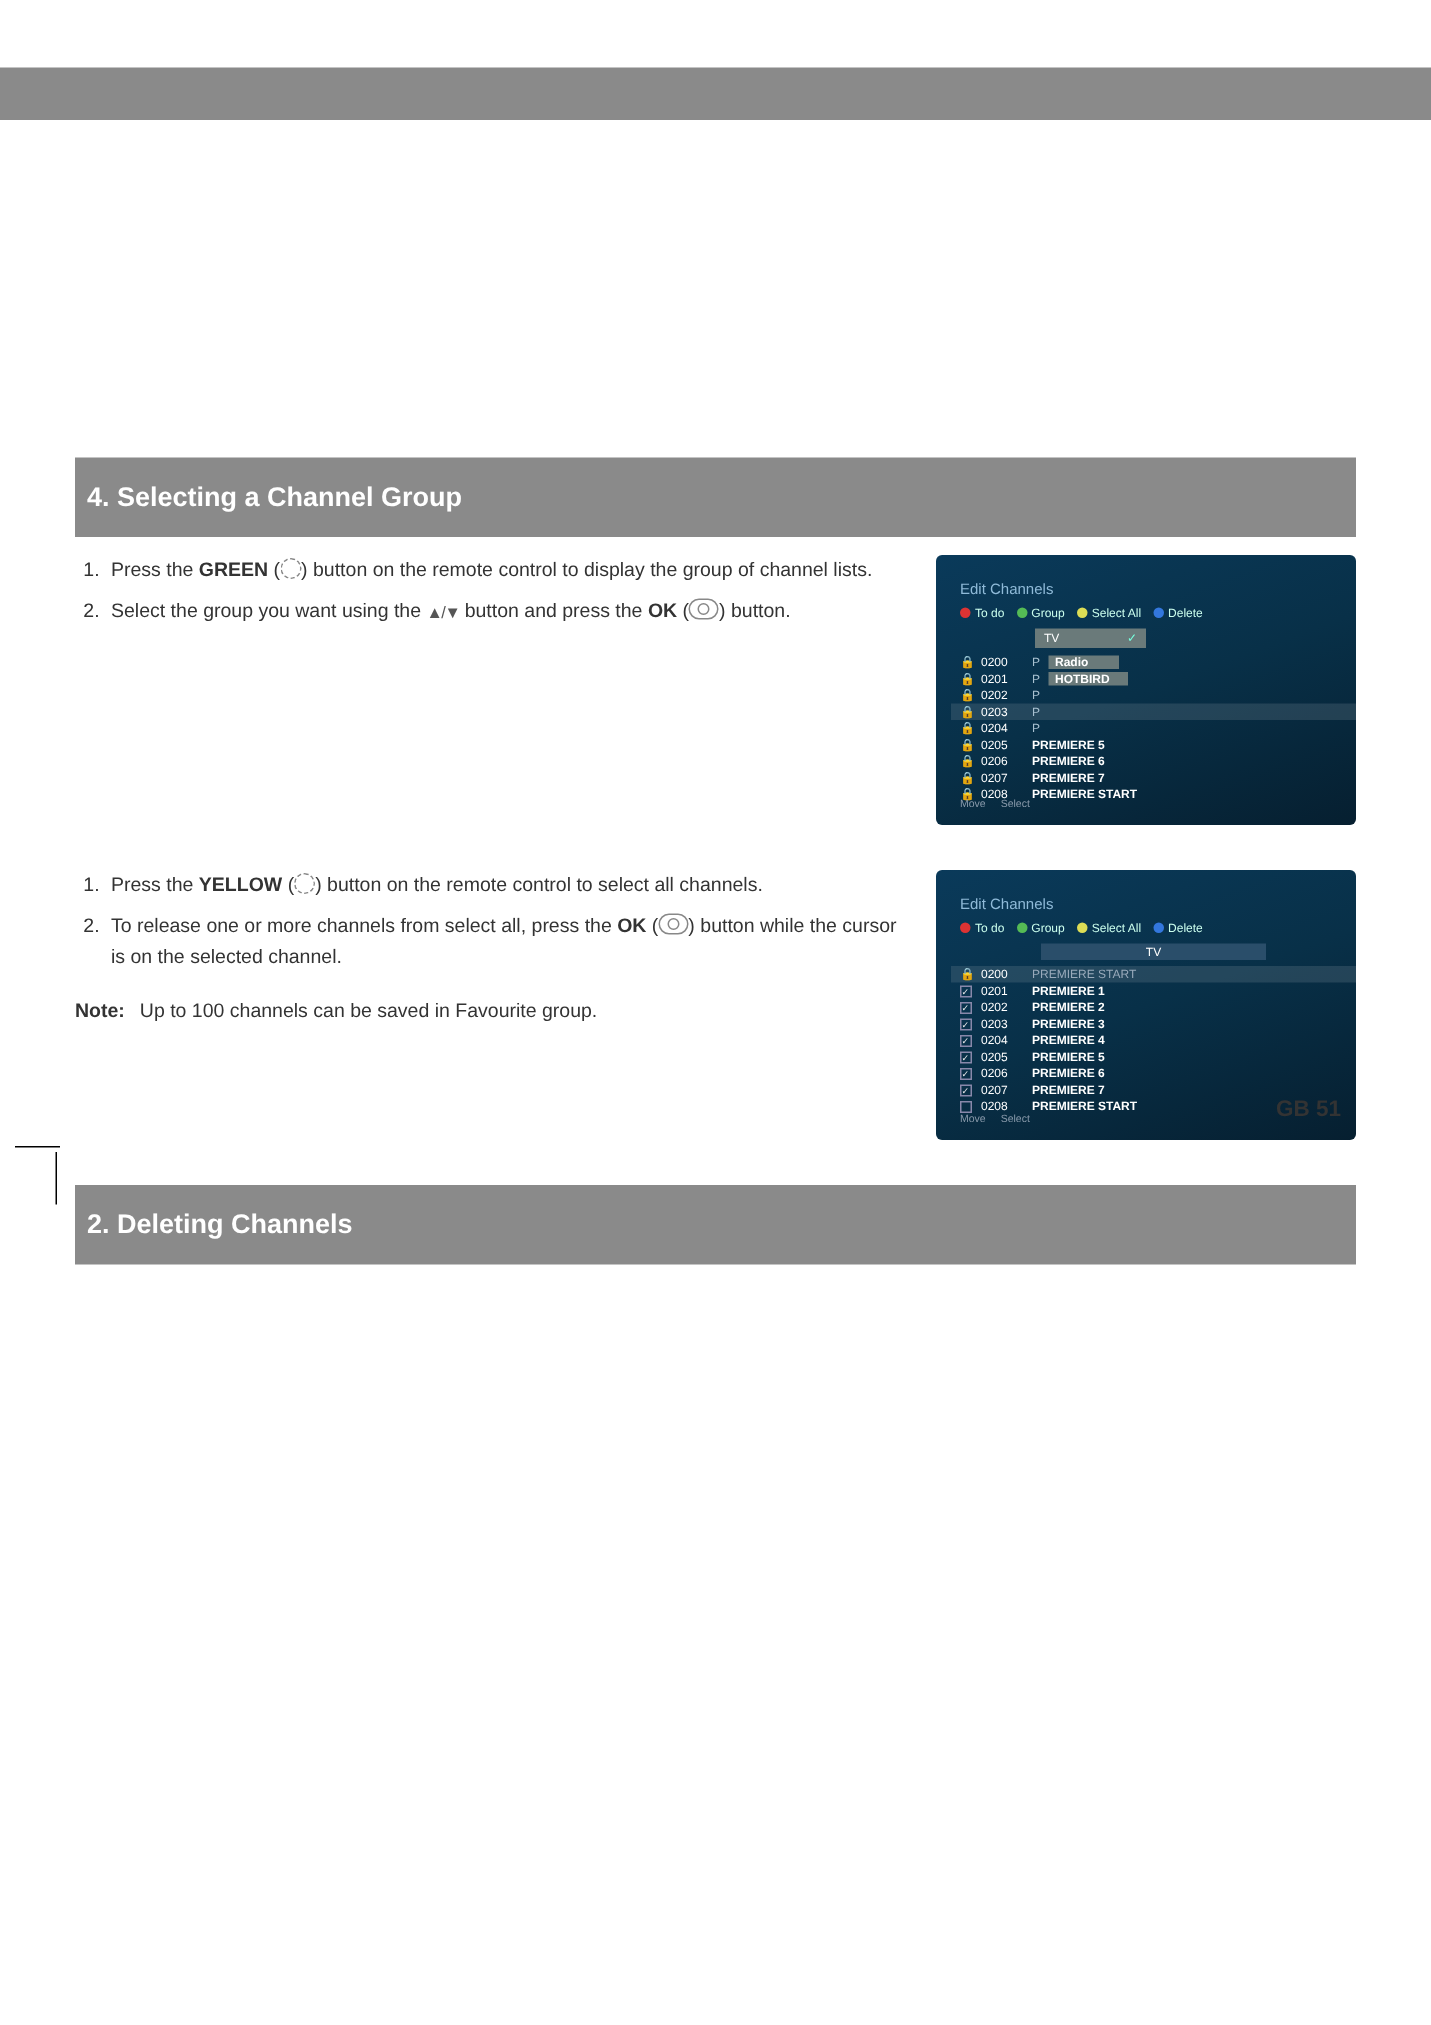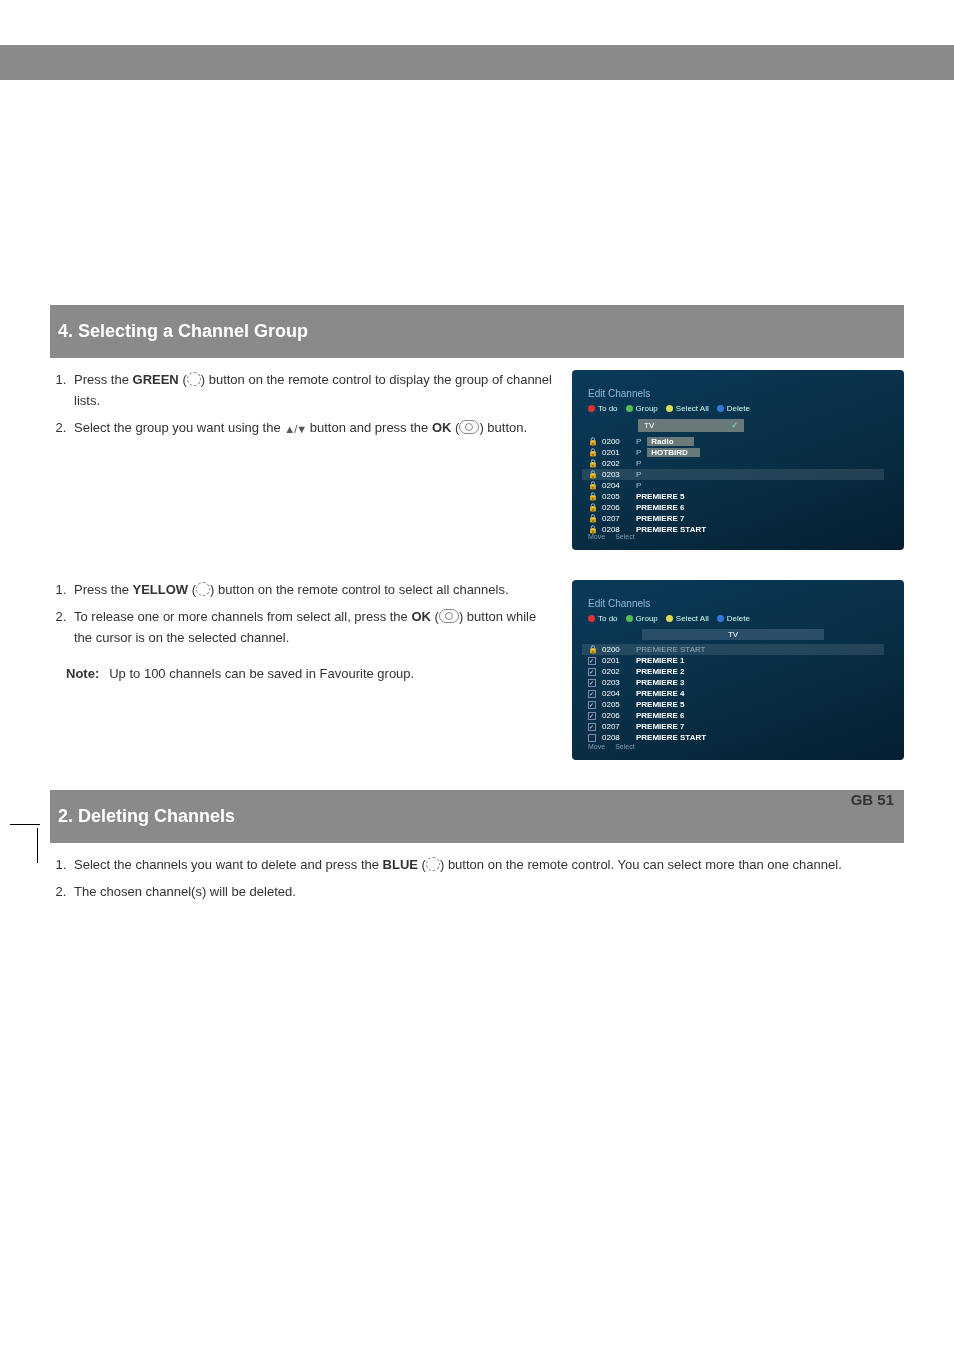--- a/index.html
+++ b/index.html
@@ -71,25 +71,25 @@
   }
   .two-col ol.steps {
     margin-left: 20px;
     margin-right: 0;
   }
   .two-col .note-row {
     margin-left: 0;
     margin-right: 0;
   }
   .screenshot {
-    width: 332px;
+    width: 280px;
     height: 180px;
     background: linear-gradient(160deg, #0a3a5a 0%, #083048 50%, #061f30 100%);
     border-radius: 4px;
-    padding: 18px 20px 10px 10px;
+    padding: 18px 0 10px 10px;
     position: relative;
     flex-shrink: 0;
   }
   .ss-title {
     color: #8fbad8;
     font-size: 10px;
     margin-bottom: 3px;
     padding-left: 6px;
   }
   .ss-menu {
@@ -177,21 +177,21 @@
   }
   .note-row {
     display: flex;
     gap: 10px;
     margin-left: 20px;
     margin-right: 20px;
     margin-top: 18px;
     font-size: 13px;
     color: #333;
   }
-  .note-label { font-weight: bold; margin-left: 16px; }
+  .note-label { font-weight: bold; }
   .section-block { margin-bottom: 30px; }
   .page-num {
     position: absolute;
     bottom: 95px;
     right: 60px;
     font-weight: bold;
     font-size: 15px;
     color: #333;
     text-align: right;
   }
@@ -406,26 +406,20 @@
           <div class="ss-foot">
               <span>Move</span>
               <span>Select</span>
             </div>
         </div>
       </div>
     </div>
 
     <div class="section-block">
       <div class="section-bar">2. Deleting Channels</div>
-      <ol class="steps">
-        <li>
-          <span>Select the channels you want to delete and press the </span><b>BLUE</b> (<span class="icon-circle"></span>)<span> button on the remote control. You can select more than one channel.</span>
-        </li>
-        <li>The chosen channel(s) will be deleted.</li>
-      </ol>
     </div>
 
   </div>
 
   <div class="page-num">GB 51</div>
   <div class="crop-mark-v"></div>
   <div class="crop-mark-h"></div>
 </div>
 
 </body></html>

